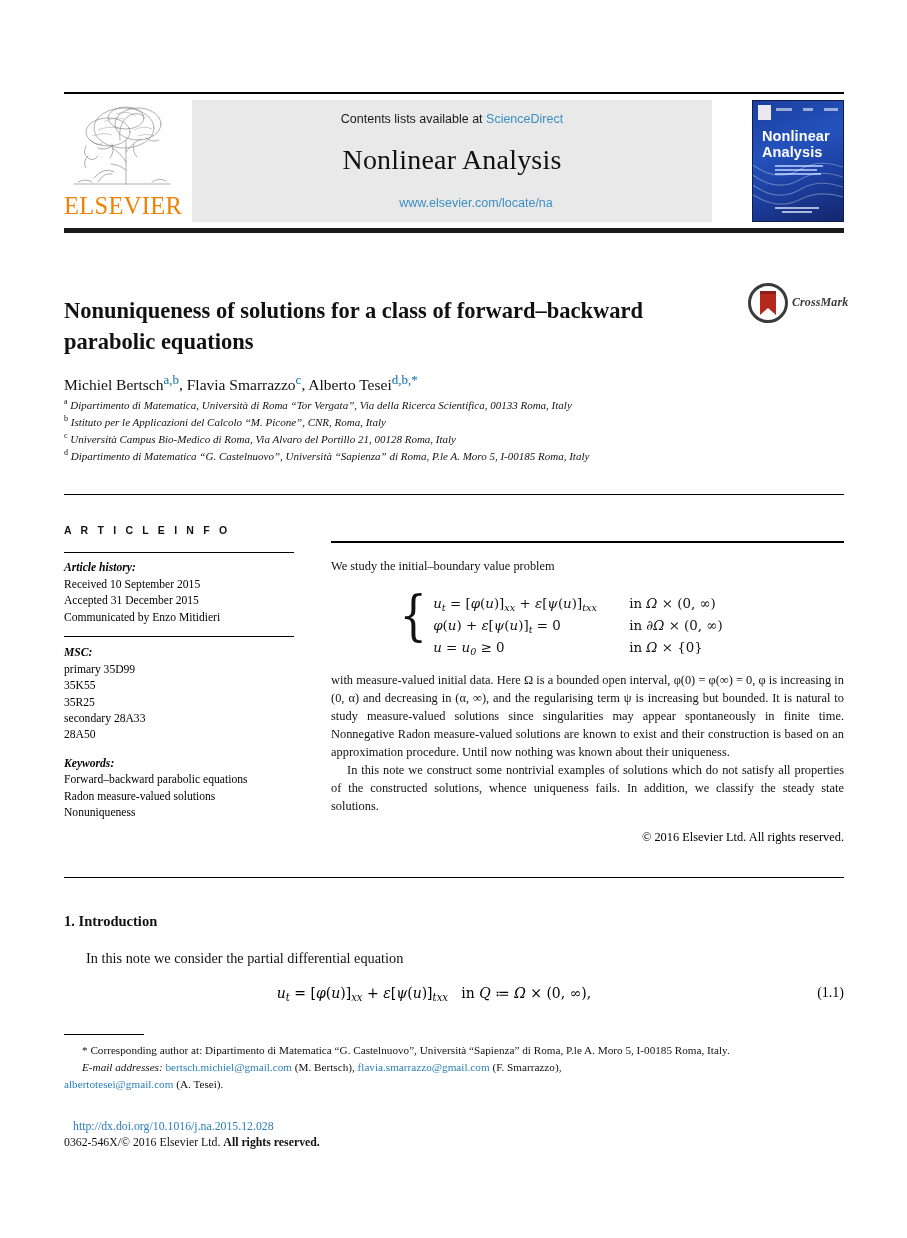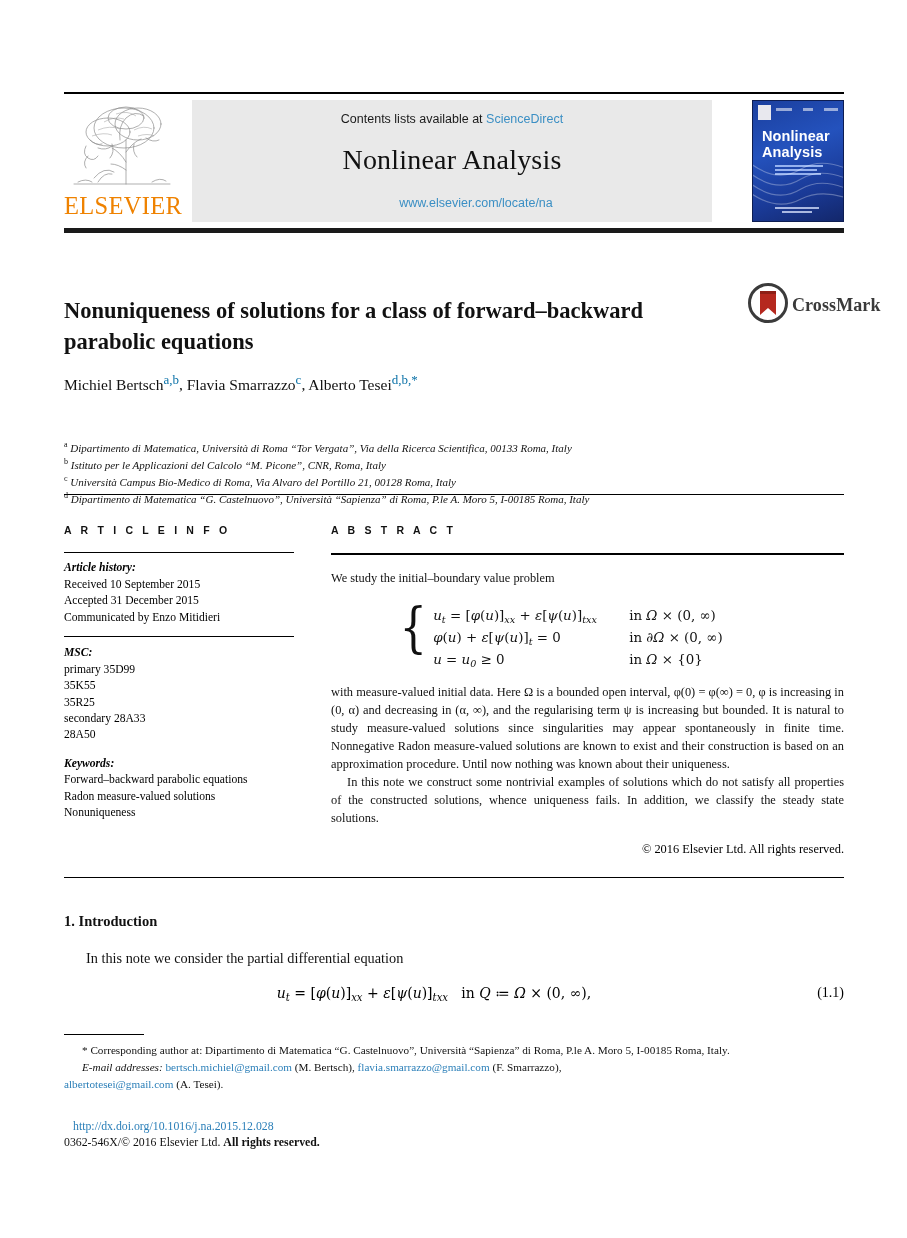--- a/index.html
+++ b/index.html
@@ -230,24 +230,25 @@
   .cm-ring {
     position: absolute;
     left: 0; top: 0;
     width: 40px; height: 40px;
   }
   .cm-text {
     position: absolute;
     left: 44px;
     top: 12px;
     font-family: "Liberation Serif", serif;
-    font-size: 18px;
+    font-size: 12px;
     font-weight: bold;
     color: #3a3a3a;
     letter-spacing: .1px;
+    font-style: italic;
   }
 
   .authors {
     position: absolute;
     left: 64px;
     top: 372px;
     width: 700px;
     font-size: 15.5px;
     color: #111;
   }
@@ -259,21 +260,20 @@
 
   .affils {
     position: absolute;
     left: 64px;
     top: 396px;
     width: 720px;
     font-size: 11px;
     font-style: italic;
     line-height: 1.48;
     color: #111;
-    margin-top: 43px;
   }
   .affils .aff {
     margin: 0;
     padding: 0;
   }
   .affils sup {
     font-style: normal;
     font-size: 8px;
     vertical-align: super;
   }
@@ -602,21 +602,20 @@
 
     <div class="info-block" style="margin-top:0">
       <div class="lab">Keywords:</div>
       <div>Forward–backward parabolic equations</div>
       <div>Radon measure-valued solutions</div>
       <div>Nonuniqueness</div>
     </div>
   </div>
 
   <div class="abscol">
-    <div class="sechead">A B S T R A C T</div>
     <div class="abs-rule"></div>
 
     <div class="abs-body">
       <p>We study the initial–boundary value problem</p>
 
       <div class="eqsys math">
         <div class="brace">{</div>
         <div class="eqrows">
           <div class="row">
             <span class="lhs"><span class="mi">u</span><span class="sub">t</span> = [<span class="mi">φ</span>(<span class="mi">u</span>)]<span class="sub">xx</span> + <span class="mi">ε</span>[<span class="mi">ψ</span>(<span class="mi">u</span>)]<span class="sub">txx</span></span>

